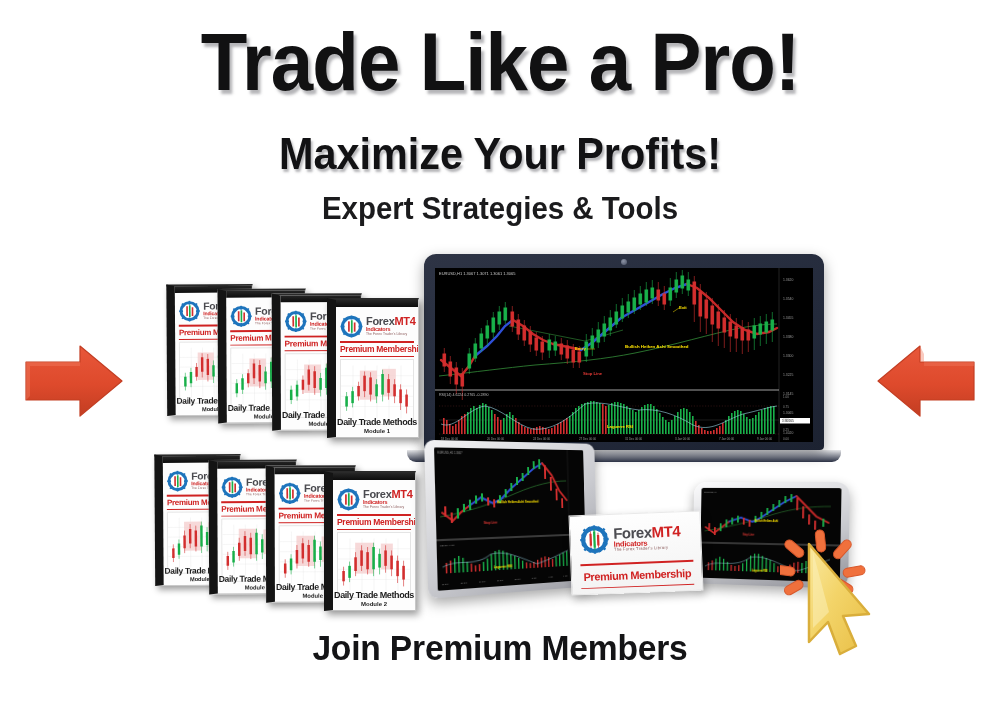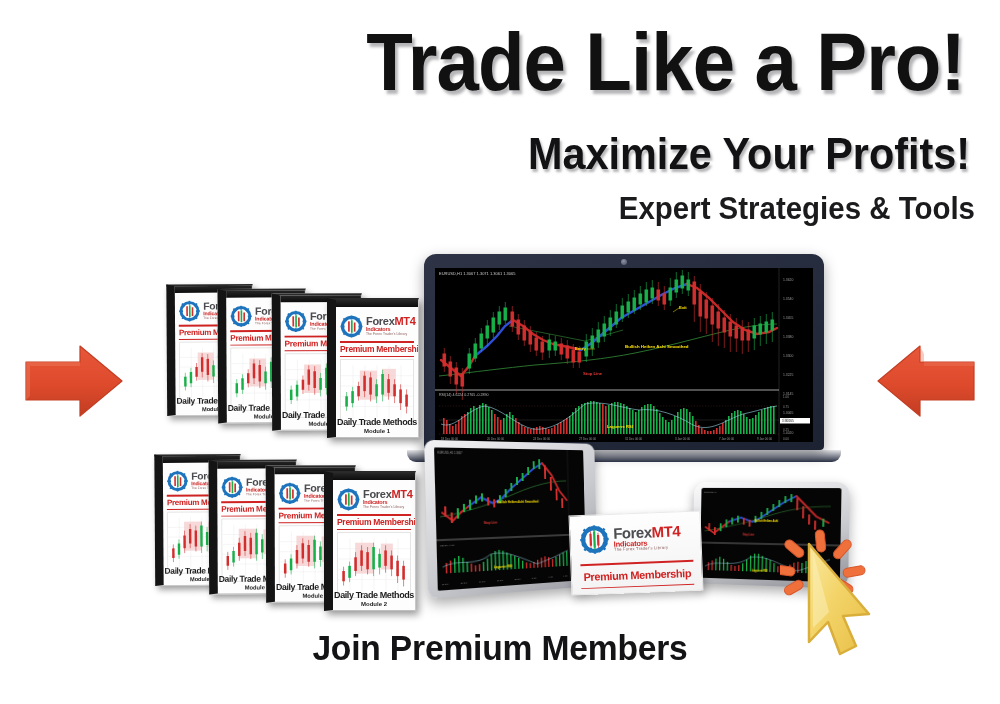--- a/index.html
+++ b/index.html
@@ -6,21 +6,21 @@
   html, body { width: 1000px; height: 704px; }
   body {
     background: #ffffff;
     font-family: "Liberation Sans", sans-serif;
     overflow: hidden;
     position: relative;
   }
   #stage { position: relative; width: 1000px; height: 704px; background: #fff; }
 
   
-  .headline-block { position: absolute; left: 0; top: 0; width: 1000px; text-align: right; }
+  .headline-block { position: absolute; left: 0; top: 0; width: 1000px; text-align: center; }
   .h1 {
     font-size: 82px;
     line-height: 96px;
     font-weight: 700;
     letter-spacing: -1px;
     color: #111112;
     font-family: "Liberation Sans Narrow", "Liberation Sans", sans-serif;
     transform: scaleX(0.93);
     text-shadow: 3px 4px 3px rgba(120,120,125,0.55);
     padding-top: 14px;

